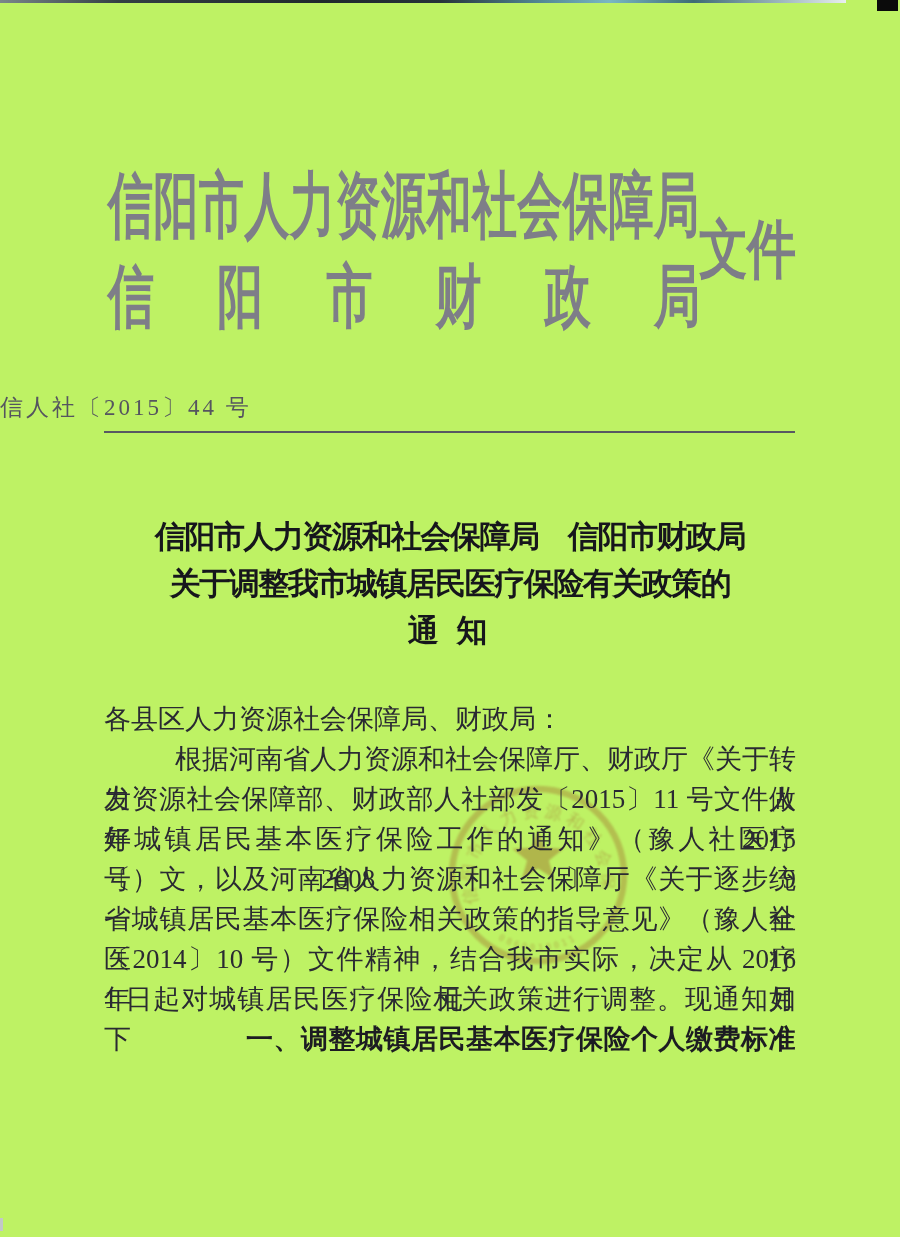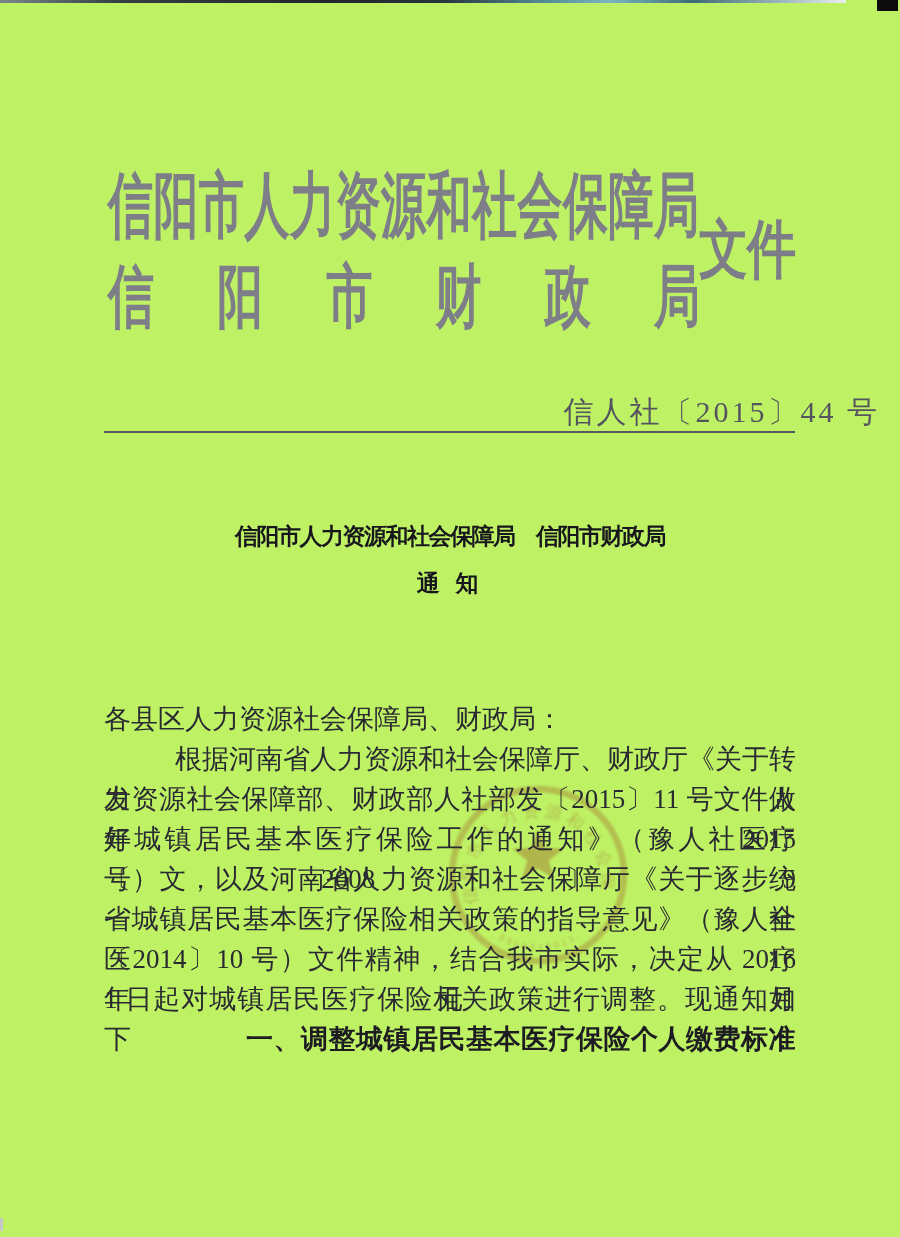--- a/index.html
+++ b/index.html
@@ -32,27 +32,27 @@
   }
   .hdr-suffix {
     position:absolute; left:699px; top:218px;
     font-size:49px; font-weight:bold; color:#7d7d87; line-height:1;
     letter-spacing:-1px; white-space:nowrap;
     transform:scaleY(1.3); transform-origin:left top;
   }
 
   .doc-no {
     position:absolute; left:0; top:392px; width:880px;
-    text-align:right; font-size:30px; color:#55555f; letter-spacing:3px;
+    text-align:left; font-size:23px; color:#55555f; letter-spacing:3px;
   }
   .rule { position:absolute; left:104px; top:431px; width:691px; height:2px; background:#585862; }
 
   
   .title-block { position:absolute; left:60px; top:513px; width:780px; text-align:center; color:#16161c; font-weight:bold; }
-  .title-line { font-size:23px; line-height:47px; letter-spacing:-1.5px; white-space:nowrap; }
+  .title-line { font-size:31px; line-height:47px; letter-spacing:-1.5px; white-space:nowrap; }
   .title-line.t3 { letter-spacing:5px;text-align:center; }
 
   
   .body-block { position:absolute; left:104px; top:699px; width:692px; font-size:27px; color:#2a2a32; }
   .bline { height:40px; line-height:40px; }
   .j { text-align:justify; text-align-last:justify; }
   .ind { text-indent:54px;text-align:right; }
   .bold-sans {
     font-family:"Liberation Sans","DejaVu Sans",sans-serif;
     font-weight:bold; color:#1c1c22; letter-spacing:0.5px;
@@ -94,20 +94,21 @@
     <text font-size="17" letter-spacing="4.5" fill="#c84040" opacity="0.30" font-family="Liberation Serif, DejaVu Serif, serif">
       <textPath href="#ringPath">信阳市人力资源和社会保障局</textPath>
     </text>
     <text font-size="9" letter-spacing="3" fill="#c84040" opacity="0.30" text-anchor="middle" font-family="DejaVu Sans Mono, monospace">
       <textPath href="#codePath" startOffset="50%">0860010011</textPath>
     </text>
   </svg>
 
   <div class="title-block">
     <div class="title-line">信阳市人力资源和社会保障局　信阳市财政局</div>
+    <div class="title-line">关于调整我市城镇居民医疗保险有关政策的</div>
     <div class="title-line t3">通 知</div>
   </div>
 
   <div class="body-block">
     <div class="bline">各县区人力资源社会保障局、财政局：</div>
     <div class="bline j ind">根据河南省人力资源和社会保障厅、财政厅《关于转发人</div>
     <div class="bline j">力资源社会保障部、财政部人社部发〔2015〕11 号文件做好 2015</div>
     <div class="bline j">年城镇居民基本医疗保险工作的通知》（豫人社医疗〔2008〕9</div>
     <div class="bline j">号）文，以及河南省人力资源和社会保障厅《关于逐步统一全</div>
     <div class="bline j">省城镇居民基本医疗保险相关政策的指导意见》（豫人社医疗</div>

